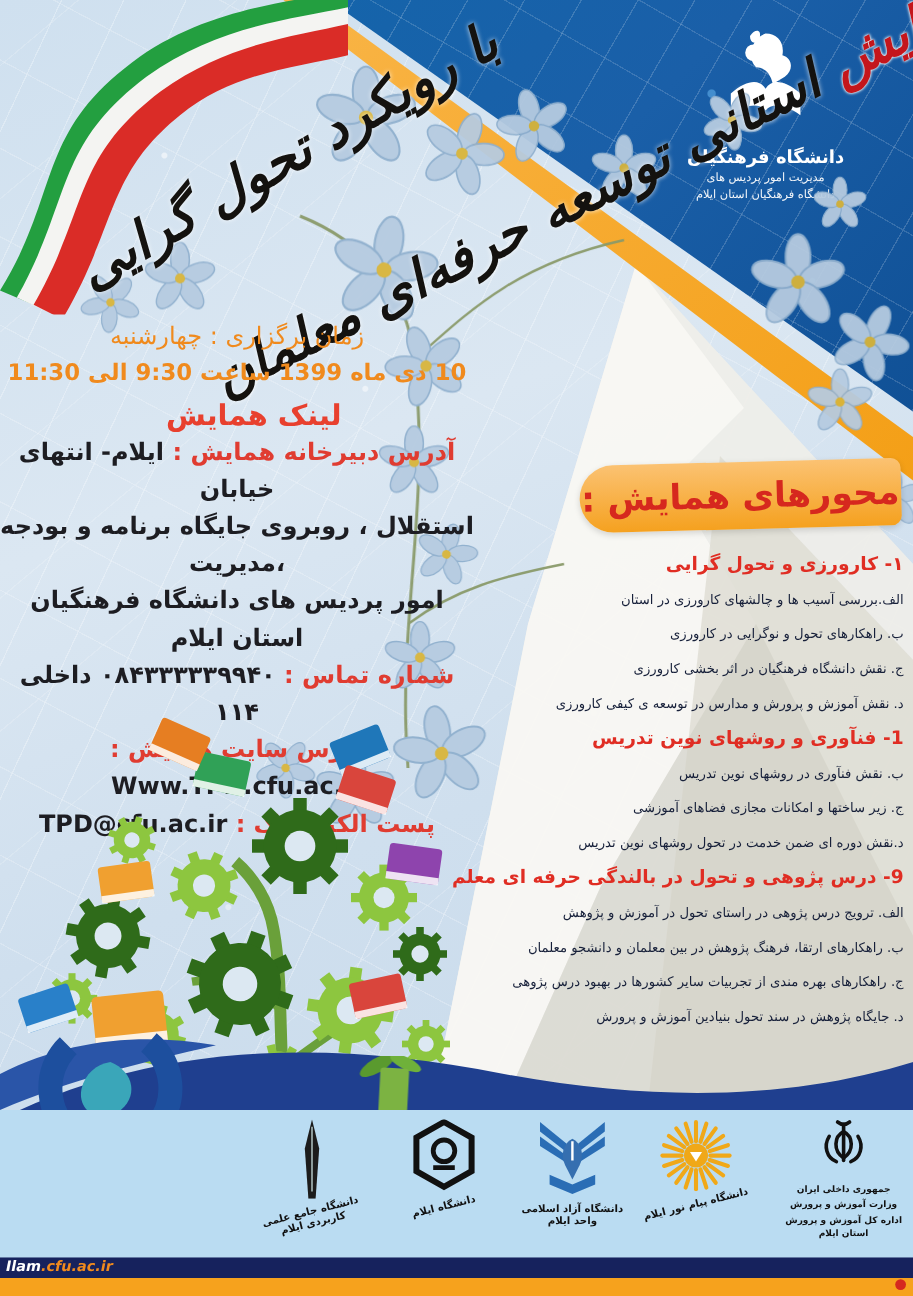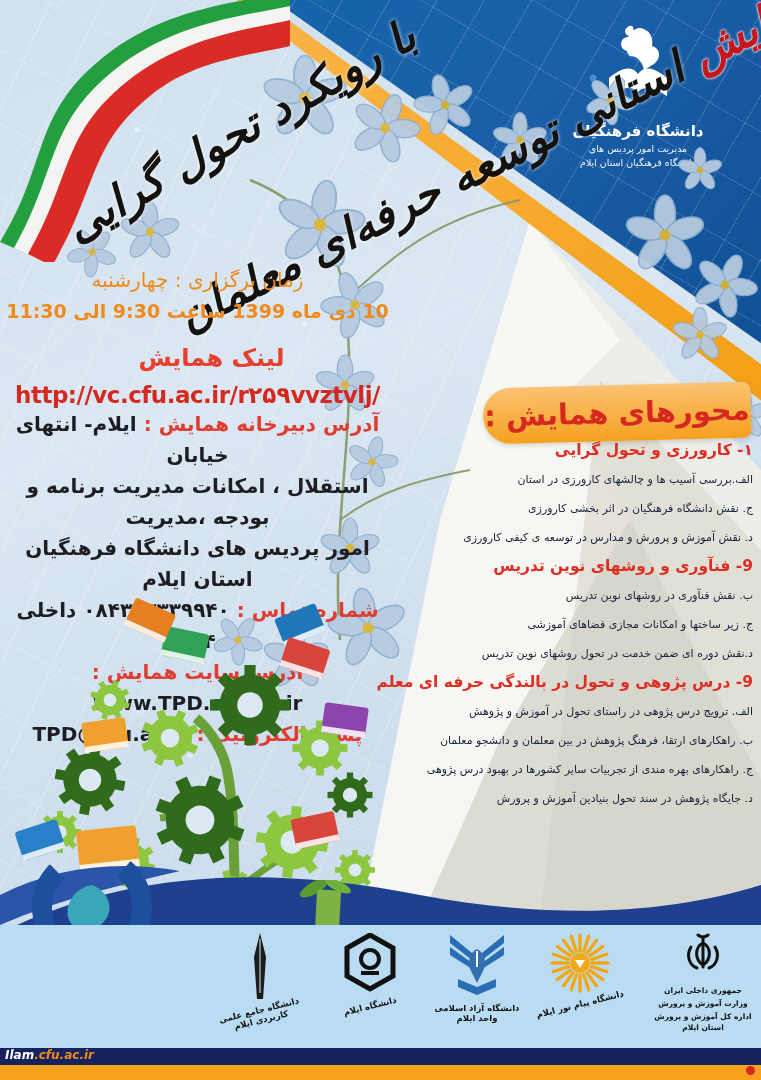--- a/index.html
+++ b/index.html
@@ -41,31 +41,31 @@
     text-shadow:0 0 4px rgba(255,255,255,.8);}
   .title2{position:absolute;left:-20px;top:105px;width:520px;text-align:center;
     transform:rotate(-30deg);transform-origin:center;white-space:nowrap;direction:rtl;
     font-size:44px;font-weight:bold;font-style:italic;color:#14120f;letter-spacing:-1px;
     text-shadow:0 0 4px rgba(255,255,255,.8);}
   .t-red{color:#c4161c;text-shadow:0 0 3px #fff,0 0 2px #fff;}
   
   .info{position:absolute;left:0;top:268px;width:395px;text-align:center;direction:rtl;}
   .time1{font-size:20px;font-weight:normal;color:#f08a1d;}
   .time2{font-size:19px;font-weight:bold;color:#f08a1d;margin-top:8px;}
-  .linklbl{font-size:24px;font-weight:bold;color:#e8402e;margin-top:22px;padding-left:28px;}
+  .linklbl{font-size:24px;font-weight:bold;color:#e8402e;margin-top:10px;padding-left:28px;}
   .linkurl{direction:ltr;font-size:23px;font-weight:bold;color:#d5281f;margin-top:10px;letter-spacing:-.5px;}
   .addr{margin-top:1px;font-size:20px;font-weight:bold;color:#1d1d22;line-height:31px;}
   .rlbl{color:#e03c31;}
   .ltr{direction:ltr;unicode-bidi:embed;}
   
   .pill{position:absolute;right:10px;top:385px;width:268px;height:56px;border-radius:34px 10px 10px 34px;
     background:linear-gradient(180deg,#fbc272,#f5a11f);transform:rotate(-1.5deg);
     display:flex;align-items:center;justify-content:center;box-shadow:0 2px 5px rgba(0,0,0,.15);}
   .pill span{font-size:29px;font-weight:bold;color:#d6281e;direction:rtl;}
-  .topics{position:absolute;right:8px;top:436px;width:372px;direction:rtl;text-align:right;}
+  .topics{position:absolute;right:8px;top:456px;width:372px;direction:rtl;text-align:right;}
   .sec-title{font-size:15.5px;font-weight:bold;color:#e02d23;white-space:nowrap;line-height:29px;}
   .sec-item{font-size:11px;font-weight:normal;color:#17203a;white-space:nowrap;line-height:29px;}
   
   .logoband{position:absolute;left:0;top:925px;width:761px;height:123px;background:#badcf2;}
   .navyband{position:absolute;left:0;top:1048px;width:761px;height:17px;background:#16225d;}
   .orangeband{position:absolute;left:0;top:1065px;width:761px;height:15px;background:#f6a21d;}
   .watermark{position:absolute;left:5px;top:1048px;font-size:12px;font-weight:bold;font-style:italic;}
   .watermark .w1{color:#fff;} .watermark .w2{color:#f08a1d;}
   .reddot{position:absolute;left:746px;top:1066px;width:9px;height:9px;border-radius:50%;background:#d5281f;}
   
@@ -152,40 +152,40 @@
 
   <div class="title1">
     <span class="t-red">همایش</span><span> استانی توسعه حرفه‌ای معلمان</span>
   </div>
   <div class="title2">با رویکرد تحول گرایی</div>
 
   <div class="info">
     <div class="time1">زمان برگزاری : چهارشنبه</div>
     <div class="time2">10 دی ماه 1399 ساعت 9:30 الی 11:30</div>
     <div class="linklbl">لینک همایش</div>
-    <div class="linkurl">http://vc.cfu.ac.ir/r۲۵۹vvztvlj/</div>
     <div class="addr">
       <div><span class="rlbl">آدرس دبیرخانه همایش :</span> <span>ایلام- انتهای خیابان</span></div>
-      <div>استقلال ، امکانات مدیریت برنامه و بودجه ،مدیریت</div>
+      <div>استقلال ، روبروی جایگاه برنامه و بودجه ،مدیریت</div>
       <div>امور پردیس های دانشگاه فرهنگیان استان ایلام</div>
       <div><span class="rlbl">شماره تماس :</span> <span>۰۸۴۳۳۳۳۳۹۹۴۰ داخلی ۱۱۴</span></div>
       <div><span class="rlbl">آدرس سایت همایش :</span> <span class="ltr">Www.TPD.cfu.ac.ir</span></div>
       <div><span class="rlbl">پست الکترونیک :</span> <span class="ltr">TPD@cfu.ac.ir</span></div>
     </div>
   </div>
 
   <div class="pill">
     <span>محورهای همایش :</span>
   </div>
   <div class="topics">
     <div class="sec-title">۱- کارورزی و تحول گرایی</div>
     <div class="sec-item">الف.بررسی آسیب ها و چالشهای کارورزی در استان</div>
+    <div class="sec-item">ب. راهکارهای تحول و نوگرایی در کارورزی</div>
     <div class="sec-item">ج. نقش دانشگاه فرهنگیان در اثر بخشی کارورزی</div>
     <div class="sec-item">د. نقش آموزش و پرورش و مدارس در توسعه ی کیفی کارورزی</div>
-    <div class="sec-title">9- فنآوری و روشهای نوین تدریس</div>
+    <div class="sec-title">1- فنآوری و روشهای نوین تدریس</div>
     <div class="sec-item">ب. نقش فنآوری در روشهای نوین تدریس</div>
     <div class="sec-item">ج. زیر ساختها و امکانات مجازی فضاهای آموزشی</div>
     <div class="sec-item">د.نقش دوره ای ضمن خدمت در تحول روشهای نوین تدریس</div>
     <div class="sec-title">9- درس پژوهی و تحول در بالندگی حرفه ای معلم</div>
     <div class="sec-item">الف. ترویج درس پژوهی در راستای تحول در آموزش و پژوهش</div>
     <div class="sec-item">ب. راهکارهای ارتقا، فرهنگ پژوهش در بین معلمان و دانشجو معلمان</div>
     <div class="sec-item">ج. راهکارهای بهره مندی از تجربیات سایر کشورها در بهبود درس پژوهی</div>
     <div class="sec-item">د. جایگاه پژوهش در سند تحول بنیادین آموزش و پرورش</div>
   </div>
 

